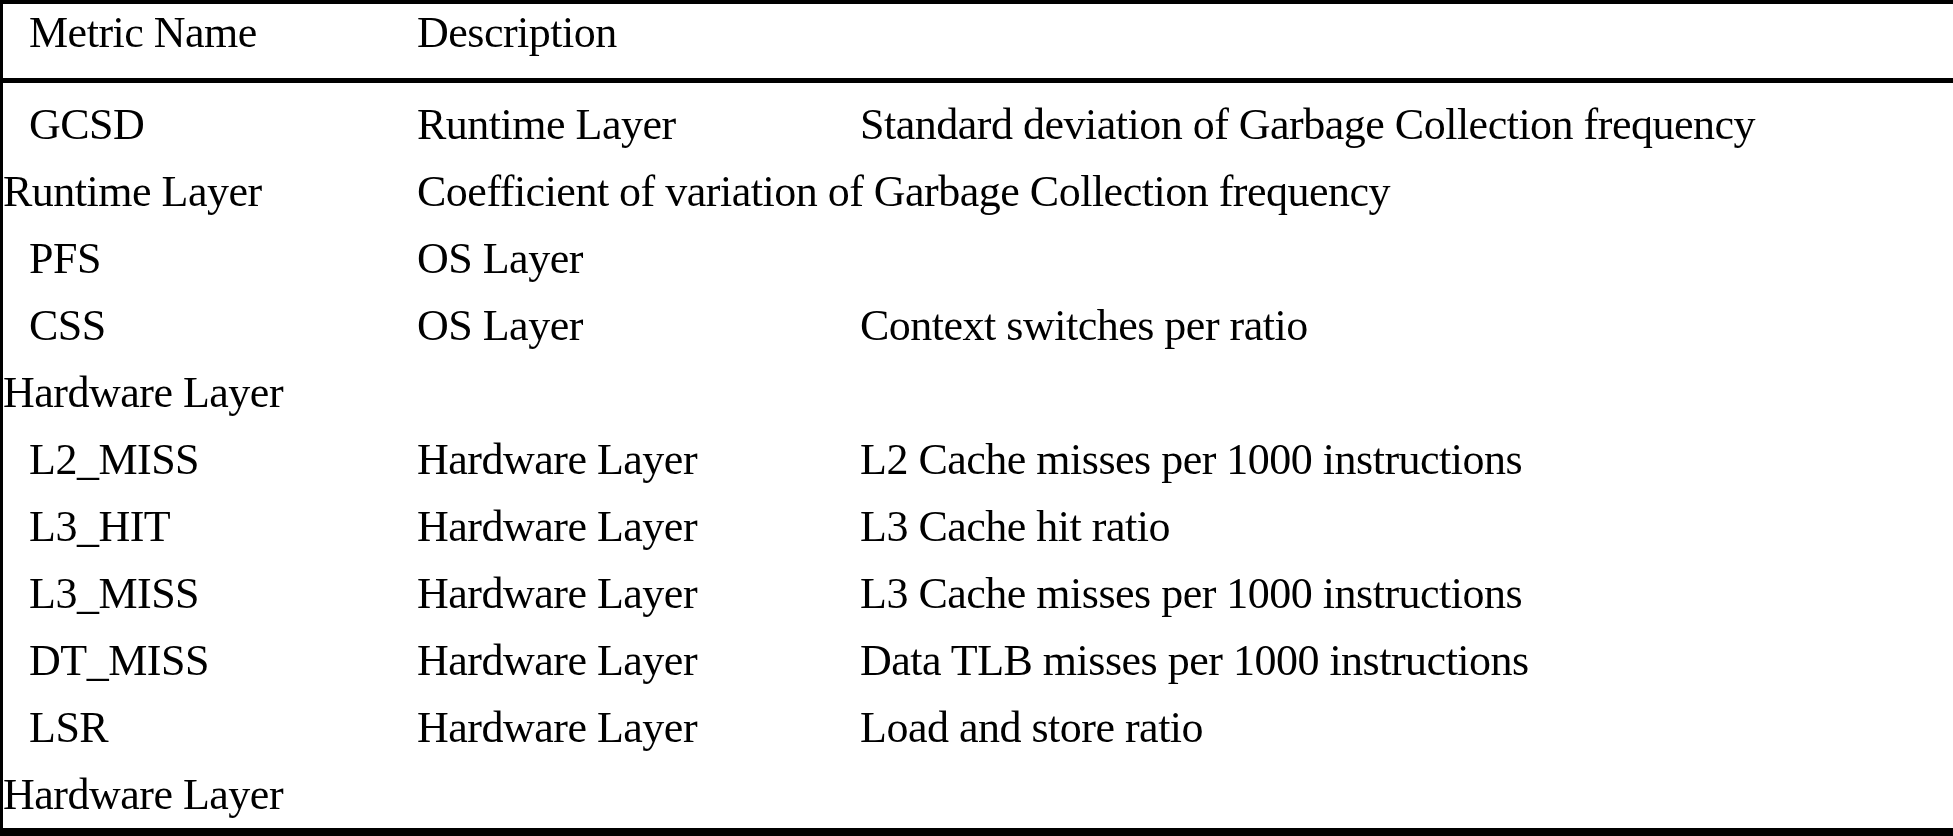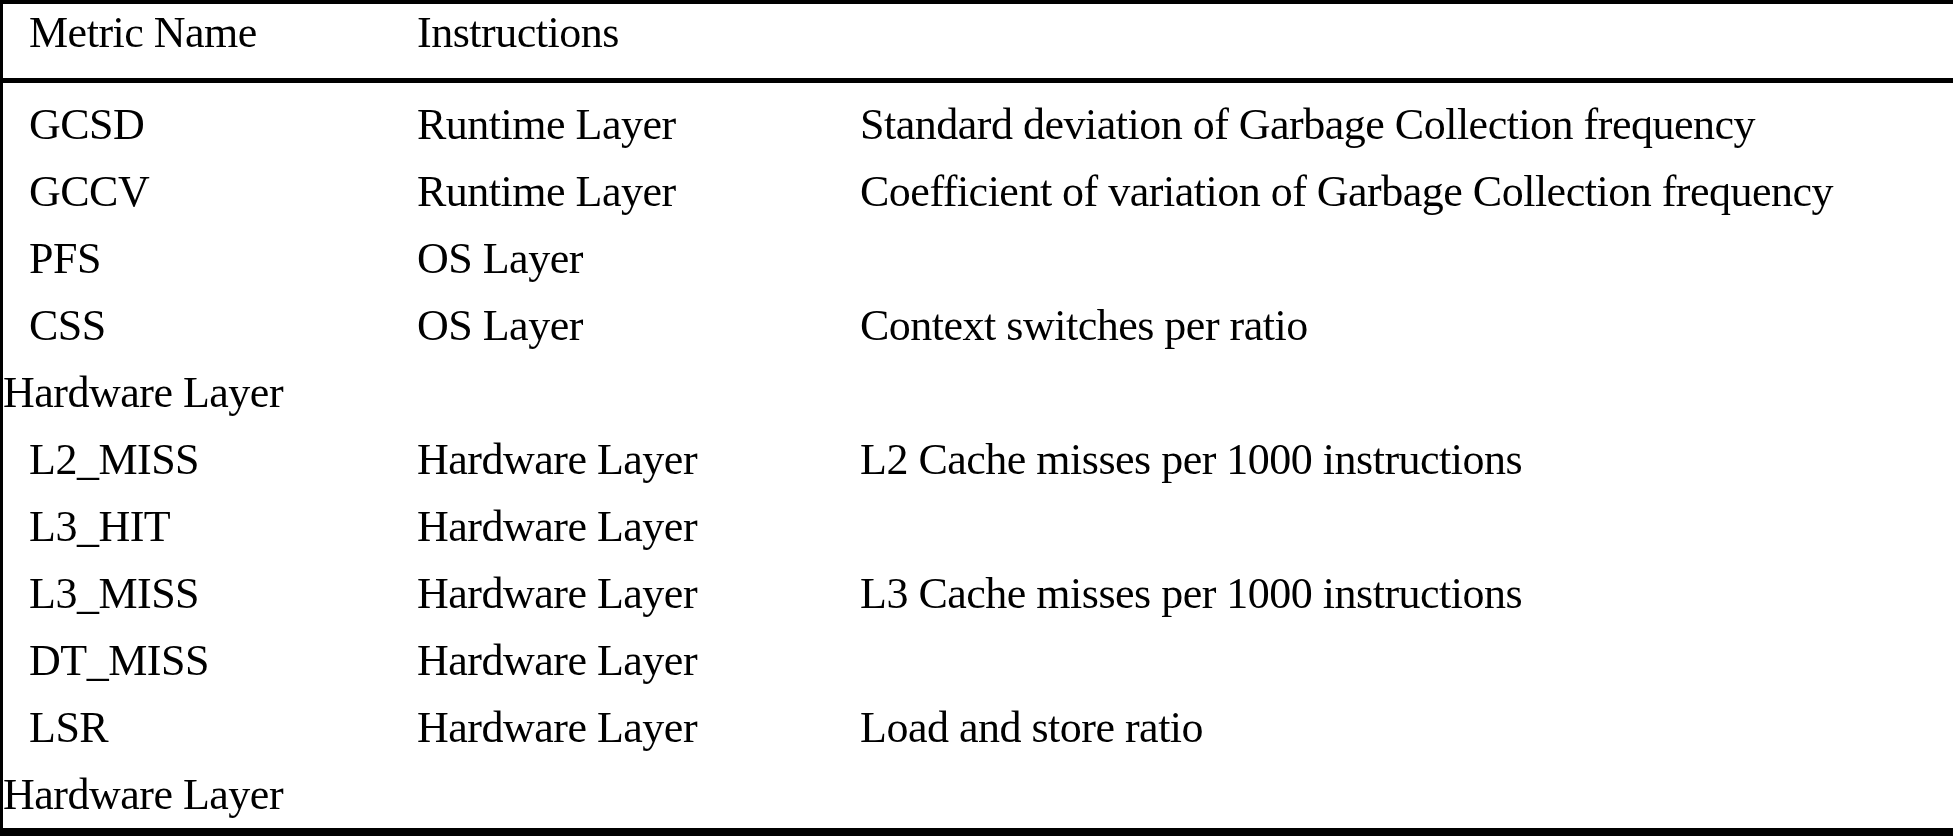--- a/index.html
+++ b/index.html
@@ -69,33 +69,32 @@
 </head>
 <body>
 
 <div class="page">
 
   <div class="rule rule-top"></div>
   <div class="rule-left"></div>
 
   <div class="header-row">
     <div class="cell-metric">Metric Name</div>
-    <div class="cell-desc">Instructions</div>
+    <div class="cell-desc">Description</div>
   </div>
 
   <div class="rule rule-header"></div>
 
   <div class="body-rows">
     <div class="row">
       <div class="cell-metric">GCSD</div>
       <div class="cell-layer">Runtime Layer</div>
       <div class="cell-desc">Standard deviation of Garbage Collection frequency</div>
     </div>
     <div class="row">
-      <div class="cell-metric">GCCV</div>
       <div class="cell-layer">Runtime Layer</div>
       <div class="cell-desc">Coefficient of variation of Garbage Collection frequency</div>
     </div>
     <div class="row">
       <div class="cell-metric">PFS</div>
       <div class="cell-layer">OS Layer</div>
     </div>
     <div class="row">
       <div class="cell-metric">CSS</div>
       <div class="cell-layer">OS Layer</div>
@@ -105,29 +104,31 @@
       <div class="cell-layer">Hardware Layer</div>
     </div>
     <div class="row">
       <div class="cell-metric">L2_MISS</div>
       <div class="cell-layer">Hardware Layer</div>
       <div class="cell-desc">L2 Cache misses per 1000 instructions</div>
     </div>
     <div class="row">
       <div class="cell-metric">L3_HIT</div>
       <div class="cell-layer">Hardware Layer</div>
+      <div class="cell-desc">L3 Cache hit ratio</div>
     </div>
     <div class="row">
       <div class="cell-metric">L3_MISS</div>
       <div class="cell-layer">Hardware Layer</div>
       <div class="cell-desc">L3 Cache misses per 1000 instructions</div>
     </div>
     <div class="row">
       <div class="cell-metric">DT_MISS</div>
       <div class="cell-layer">Hardware Layer</div>
+      <div class="cell-desc">Data TLB misses per 1000 instructions</div>
     </div>
     <div class="row">
       <div class="cell-metric">LSR</div>
       <div class="cell-layer">Hardware Layer</div>
       <div class="cell-desc">Load and store ratio</div>
     </div>
     <div class="row">
       <div class="cell-layer">Hardware Layer</div>
     </div>
   </div>

